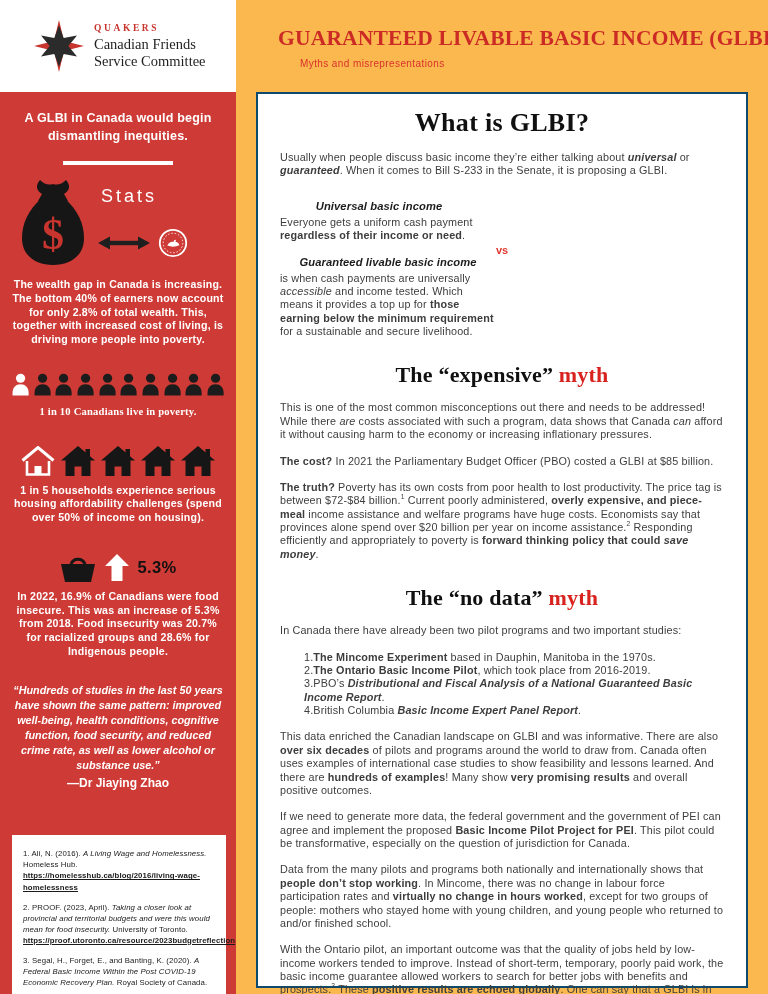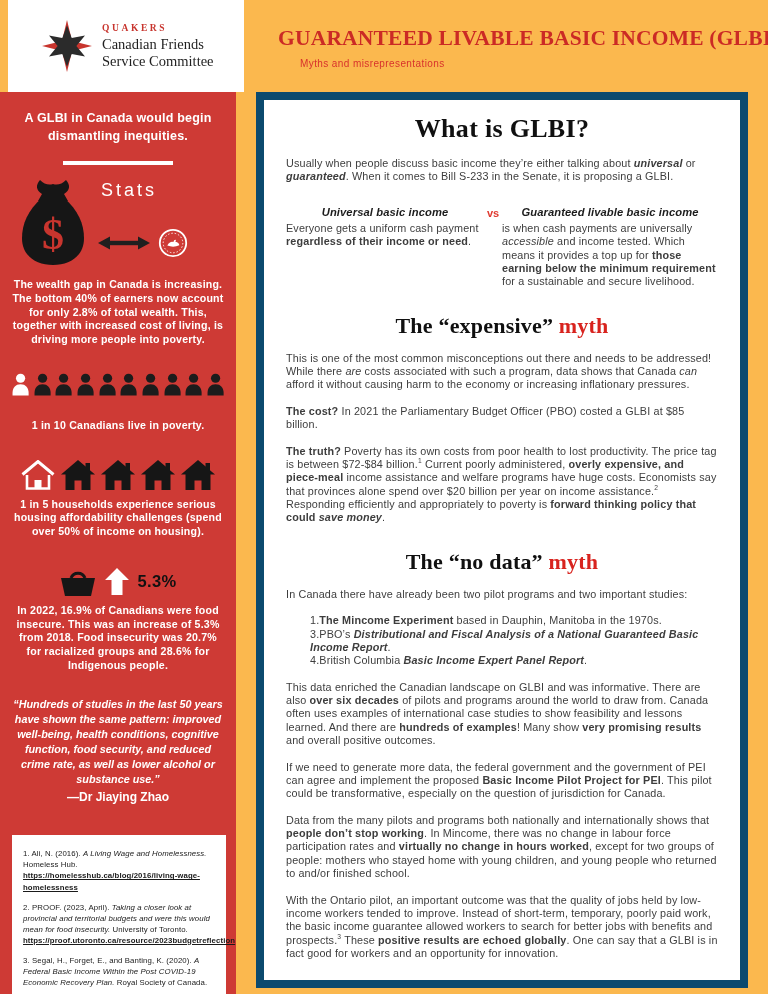--- a/index.html
+++ b/index.html
@@ -9,21 +9,21 @@
     font-family:"Liberation Sans", sans-serif;
   }
   .b{font-weight:700;}
   .i{font-style:italic;}
   .u{text-decoration:underline;}
   .sup{vertical-align:super;font-size:0.62em;line-height:0;}
   .red{color:#D8231E;}
 
   
   .logo-box{
-    position:absolute;left:8px;top:0;width:236px;height:92px;background:#fff;
+    position:absolute;left:0;top:0;width:236px;height:92px;background:#fff;
     display:flex;align-items:center;box-sizing:border-box;padding-left:34px;
   }
   .logo-text{margin-left:10px;}
   .logo-org{
     font-family:"Liberation Serif", serif;color:#C8352E;font-size:9.5px;
     font-weight:700;letter-spacing:2.6px;margin-bottom:3px;
   }
   .logo-name{
     font-family:"Liberation Serif", serif;color:#1f1f1f;font-size:14.5px;line-height:1.15;
   }
@@ -38,61 +38,61 @@
 
   
   .sidebar{
     position:absolute;left:0;top:92px;width:236px;height:948px;background:#CE3A35;
     color:#fff;box-sizing:border-box;padding:16px 11px 0;text-align:center;
   }
   .headline{font-size:12.5px;font-weight:700;line-height:1.4;margin:2px 8px 0;letter-spacing:0.2px;}
   .divider{width:110px;height:4px;background:#fff;margin:16px auto 13px;}
   .stats-block{position:relative;height:92px;margin:0 2px;text-align:left;}
   .bag{position:absolute;left:7px;top:0;}
-  .stats-label{position:absolute;left:88px;top:2px;font-size:18px;font-weight:500;letter-spacing:3px;}
+  .stats-label{position:absolute;left:88px;top:8px;font-size:18px;font-weight:500;letter-spacing:3px;}
   .arrow-coin{position:absolute;left:85px;top:50px;display:flex;align-items:center;gap:8px;}
   .side-text{font-size:10.6px;font-weight:700;line-height:1.3;margin:8px 1px 0;letter-spacing:0.2px;}
   .people{display:flex;justify-content:center;align-items:flex-end;gap:2.5px;margin-top:26px;}
   .pi{fill:#1c1c1c;}
   .pi.light{fill:#ffffff;}
-  .poverty-caption{margin-top:23px;}
+  .poverty-caption{margin-top:9px;font-family:Liberation Serif, serif;}
   .houses{display:flex;justify-content:center;align-items:flex-end;gap:6px;margin-top:27px;}
   .food-row{display:flex;justify-content:center;align-items:center;gap:9px;margin-top:28px;}
   .food-stat{font-size:16.5px;font-weight:700;color:#111;letter-spacing:0.3px;}
   .quote{font-size:10.8px;font-weight:700;font-style:italic;line-height:1.4;margin:24px 2px 0;}
   .quote-attr{font-size:12px;font-weight:700;margin:3px 0 0;}
   .refs-box{
     position:absolute;left:12px;right:10px;bottom:8px;background:#fff;color:#1a1a1a;
     text-align:left;box-sizing:border-box;padding:13px 11px 6px;
   }
   .ref{font-size:7.8px;line-height:1.42;margin:0 0 9px;letter-spacing:0.1px;}
   .site-row{display:flex;align-items:flex-start;justify-content:center;gap:1px;margin:11px 0 5px;}
   .site-label{font-size:13.5px;font-weight:700;color:#111;letter-spacing:0.3px;}
   .bottom-strip{
     position:absolute;left:12px;right:16px;bottom:0;height:8px;
     background:linear-gradient(to right,#9a9a9a,#141414);
   }
 
   
   .main-box{
     position:absolute;left:256px;top:92px;width:492px;height:896px;background:#fff;
-    border:8px solid #0c4a6e;box-sizing:border-box;padding:8px 22px 0;
+    border:2px solid #0c4a6e;box-sizing:border-box;padding:8px 22px 0;
   }
   h1.what{
     font-family:"Liberation Serif", serif;font-size:26px;font-weight:700;color:#101010;
     text-align:center;margin:6px 0 6px;letter-spacing:0.3px;
   }
   h2.myth{
     font-family:"Liberation Serif", serif;font-size:22px;font-weight:700;color:#101010;
     text-align:center;margin:24px 0 11px;letter-spacing:0.2px;
   }
   p.body{
     font-size:10.8px;color:#3d3d3d;line-height:1.24;margin:13px 0;letter-spacing:0.15px;
   }
-  .compare{display:flex;margin:22px 0 4px;}
+  .compare{display:flex;margin:22px 0 4px;flex-direction:column;}
   .col-left{width:198px;}
   .vs-cell{flex:1;text-align:center;font-weight:700;color:#E03A30;font-size:11px;padding-top:1px;}
   .col-right{width:216px;}
   .c-head{font-weight:700;font-style:italic;font-size:11.2px;color:#1c1c1c;text-align:center;margin-bottom:4px;letter-spacing:0.1px;}
   .compare p.body{margin:0;}
   .nd-intro{margin-bottom:2px;}
   .nd-list{margin:0 0 0 24px;}
   .nd-list p.body{margin:0;}
   .after-list{margin-top:15px;}
 </style>
@@ -275,20 +275,21 @@
 
   <h2 class="myth"><span>The “expensive”</span> <span class="red">myth</span></h2>
   <p class="body"><span>This is one of the most common misconceptions out there and needs to be addressed! While there </span><span class="i">are</span><span> costs associated with such a program, data shows that Canada </span><span class="i">can</span><span> afford it without causing harm to the economy or increasing inflationary pressures.</span></p>
   <p class="body"><span class="b">The cost?</span><span> In 2021 the Parliamentary Budget Officer (PBO) costed a GLBI at $85 billion.</span></p>
   <p class="body"><span class="b">The truth?</span><span> Poverty has its own costs from poor health to lost productivity. The price tag is between $72-$84 billion.</span><span class="sup">1</span><span> Current poorly administered, </span><span class="b">overly expensive, and piece-meal</span><span> income assistance and welfare programs have huge costs. Economists say that provinces alone spend over $20 billion per year on income assistance.</span><span class="sup">2</span><span> Responding efficiently and appropriately to poverty is </span><span class="b">forward thinking policy that could </span><span class="b i">save money</span><span>.</span></p>
 
   <h2 class="myth"><span>The “no data”</span> <span class="red">myth</span></h2>
   <p class="body nd-intro">In Canada there have already been two pilot programs and two important studies:</p>
   <div class="nd-list">
     <p class="body"><span>1.</span><span class="b">The Mincome Experiment</span><span> based in Dauphin, Manitoba in the 1970s.</span></p>
+    <p class="body"><span>2.</span><span class="b">The Ontario Basic Income Pilot</span><span>, which took place from 2016-2019.</span></p>
     <p class="body"><span>3.</span><span>PBO’s </span><span class="b i">Distributional and Fiscal Analysis of a National Guaranteed Basic Income Report</span><span>.</span></p>
     <p class="body"><span>4.</span><span>British Columbia </span><span class="b i">Basic Income Expert Panel Report</span><span>.</span></p>
   </div>
   <p class="body after-list"><span>This data enriched the Canadian landscape on GLBI and was informative. There are also </span><span class="b">over six decades</span><span> of pilots and programs around the world to draw from. Canada often uses examples of international case studies to show feasibility and lessons learned. And there are </span><span class="b">hundreds of examples</span><span>! Many show </span><span class="b">very promising results</span><span> and overall positive outcomes.</span></p>
   <p class="body"><span>If we need to generate more data, the federal government and the government of PEI can agree and implement the proposed </span><span class="b">Basic Income Pilot Project for PEI</span><span>. This pilot could be transformative, especially on the question of jurisdiction for Canada.</span></p>
 
   <p class="body"><span>Data from the many pilots and programs both nationally and internationally shows that </span><span class="b">people don’t stop working</span><span>. In Mincome, there was no change in labour force participation rates and </span><span class="b">virtually no change in hours worked</span><span>, except for two groups of people: mothers who stayed home with young children, and young people who returned to and/or finished school.</span></p>
   <p class="body"><span>With the Ontario pilot, an important outcome was that the quality of jobs held by low-income workers tended to improve. Instead of short-term, temporary, poorly paid work, the basic income guarantee allowed workers to search for better jobs with benefits and prospects.</span><span class="sup">3</span><span> These </span><span class="b">positive results are echoed globally</span><span>. One can say that a GLBI is in fact good for workers and an opportunity for innovation.</span></p>
 </main>
 

